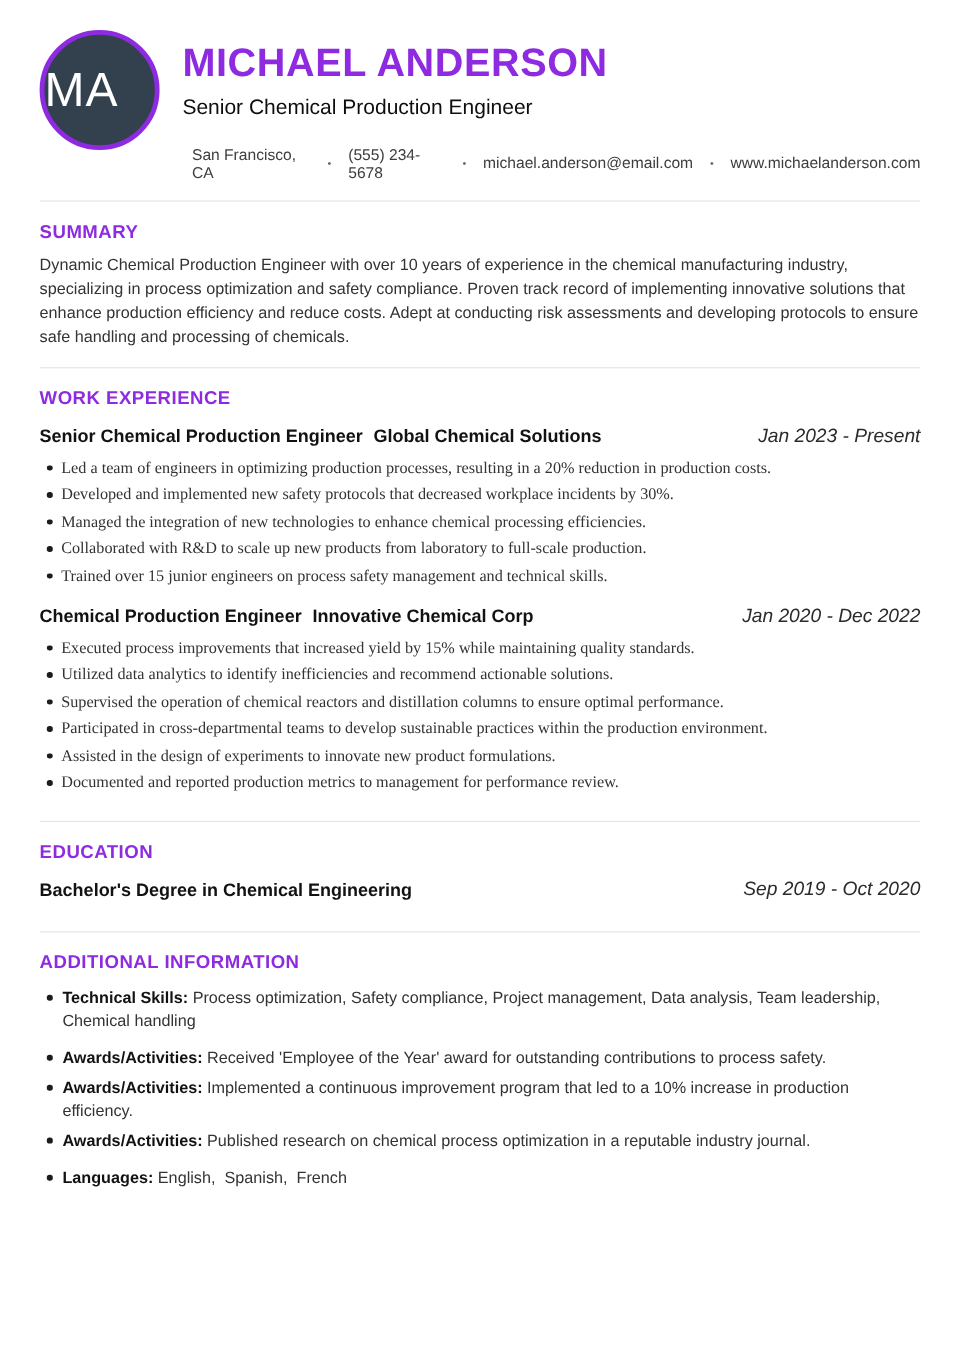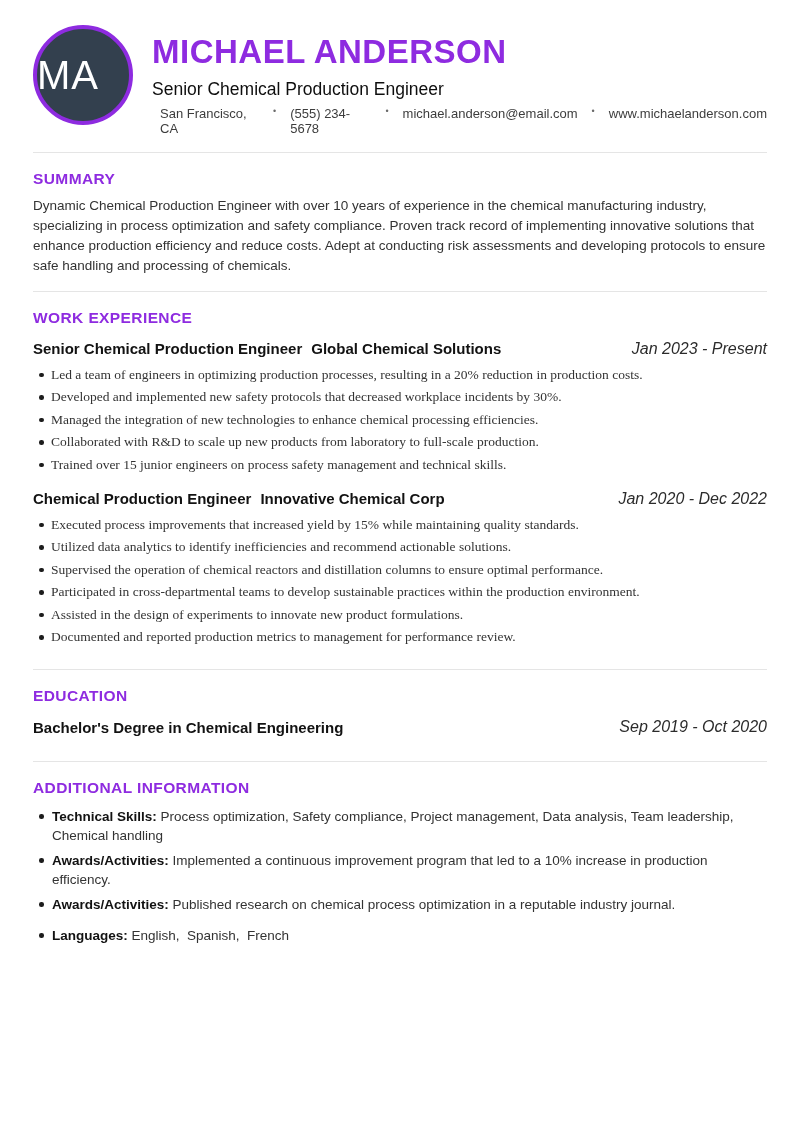--- a/index.html
+++ b/index.html
@@ -26,21 +26,21 @@
     background:var(--avatar-fill); border:4px solid var(--accent);
     display:flex; align-items:center; justify-content:flex-start;
   }
   .avatar span{ color:#fff; font-size:40px; font-weight:400; letter-spacing:1px; }
   .header-text{ margin-left:19px; padding-top:10px; }
   .name{
     color:var(--accent); font-size:33px; font-weight:800;
     letter-spacing:0.5px; line-height:1.05;
   }
   .job-title{ margin-top:9px; font-size:17.5px; color:#0e0e0e; font-weight:400; }
-  .contact{ margin-top:6px; margin-left:8px; font-size:13px; color:#3d3d3d; display:flex; }
+  .contact{ margin-top:21px; margin-left:8px; font-size:13px; color:#3d3d3d; display:flex; align-items:center; }
   .contact .dot{ color:#6b6b6b; font-size:9px; margin:0 14px; }
 
   .divider{ border:0; border-top:1px solid var(--divider); margin:0; }
   .d1{ margin-top:16px; }
   .d2{ margin-top:15px; }
   .d3{ margin-top:22px; }
   .d4{ margin-top:24px; }
 
   
   .section-heading{
@@ -156,19 +156,20 @@
       <span class="dates">Sep 2019 - Oct 2020</span>
     </div>
   </div>
 
   <hr class="divider d4">
 
   <div class="section">
     <div class="section-heading">ADDITIONAL INFORMATION</div>
     <ul class="add-list">
       <li><span class="lbl">Technical Skills:</span><span class="txt"> Process optimization, Safety compliance, Project management, Data analysis, Team leadership, Chemical handling</span></li>
+      <li class="gap-item"><span class="lbl">Awards/Activities:</span><span class="txt"> Received 'Employee of the Year' award for outstanding contributions to process safety.</span></li>
       <li><span class="lbl">Awards/Activities:</span><span class="txt"> Implemented a continuous improvement program that led to a 10% increase in production efficiency.</span></li>
       <li><span class="lbl">Awards/Activities:</span><span class="txt"> Published research on chemical process optimization in a reputable industry journal.</span></li>
       <li class="gap-item"><span class="lbl">Languages:</span><span class="txt"> English,  Spanish,  French</span></li>
     </ul>
   </div>
 
 </div>
 
 </body></html>

